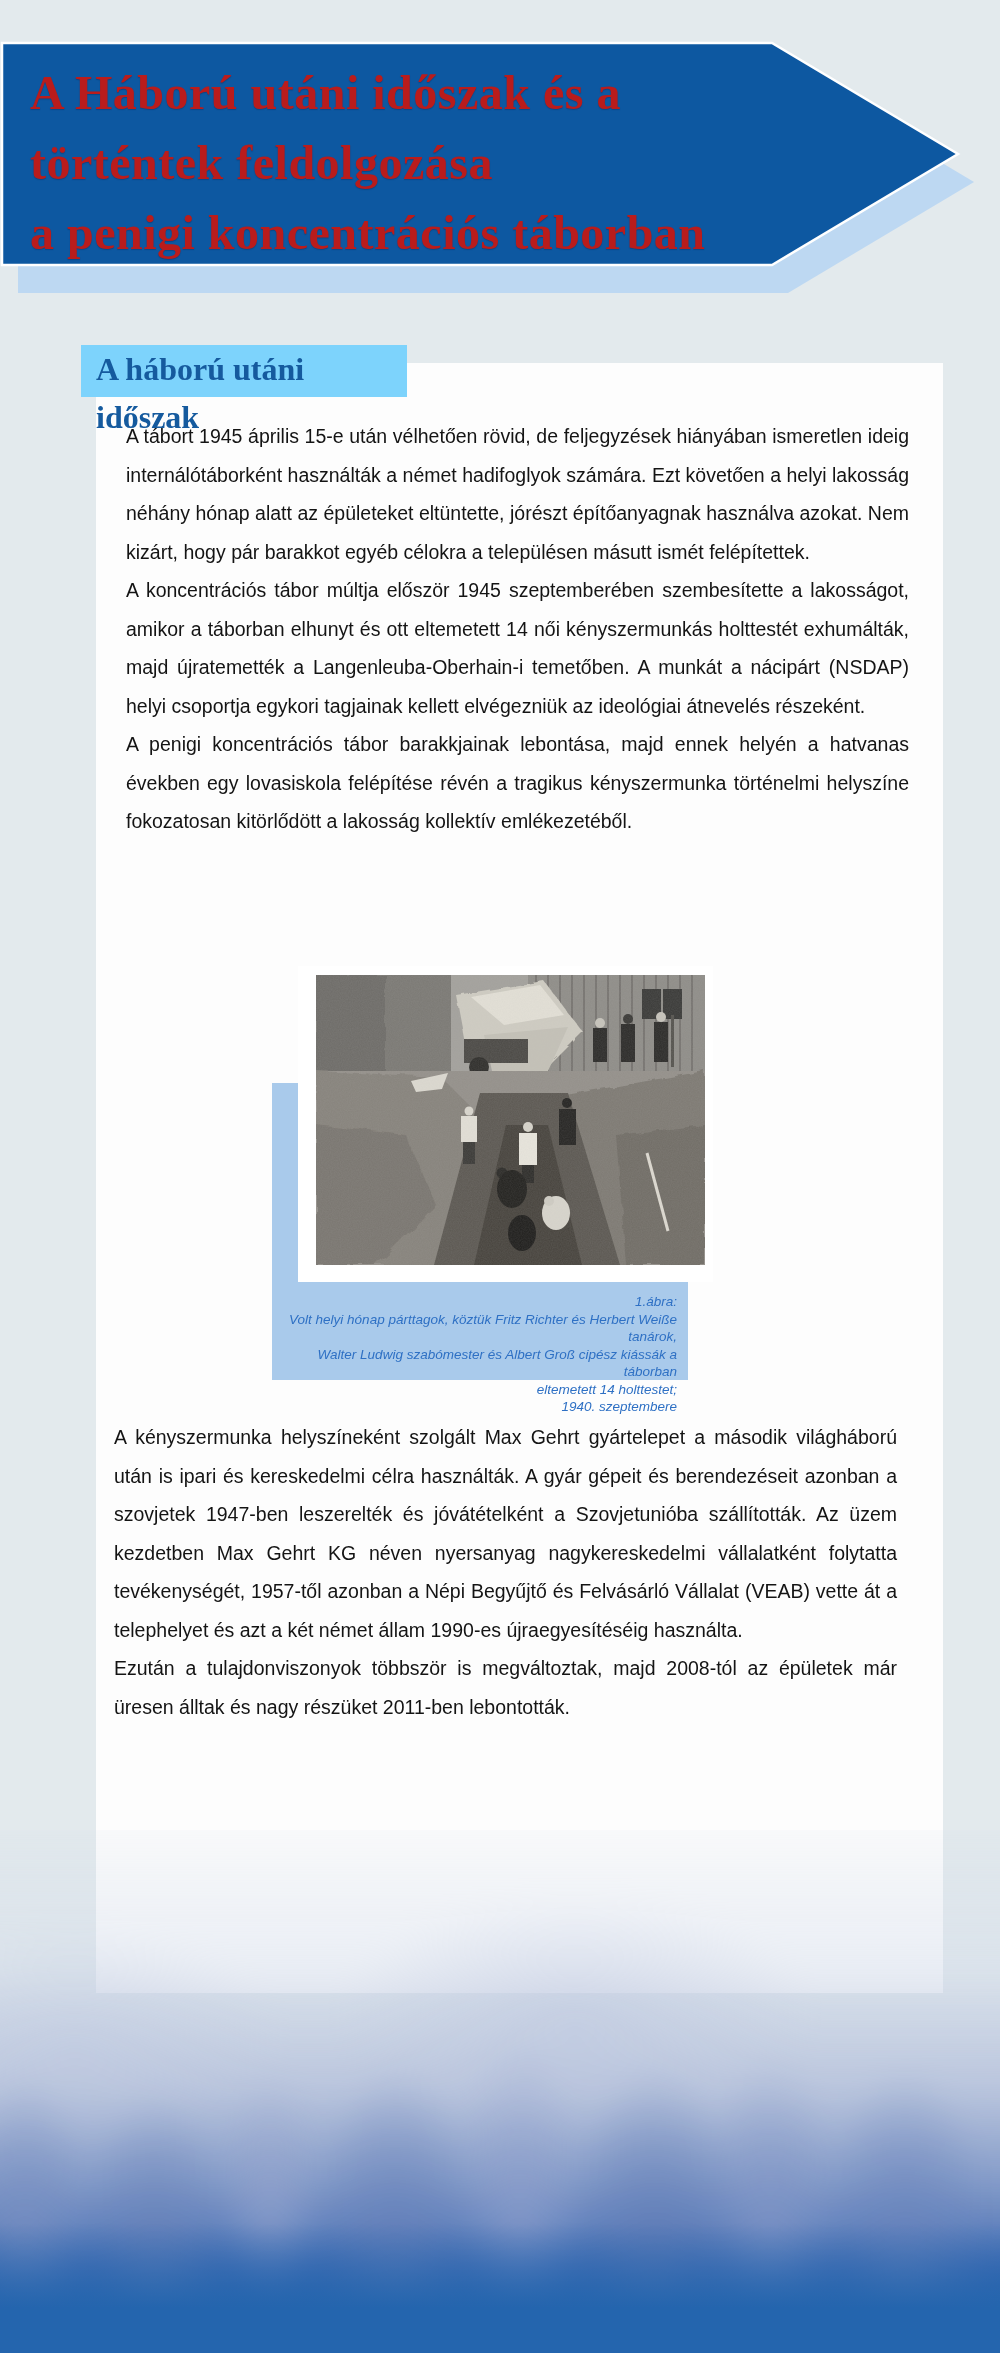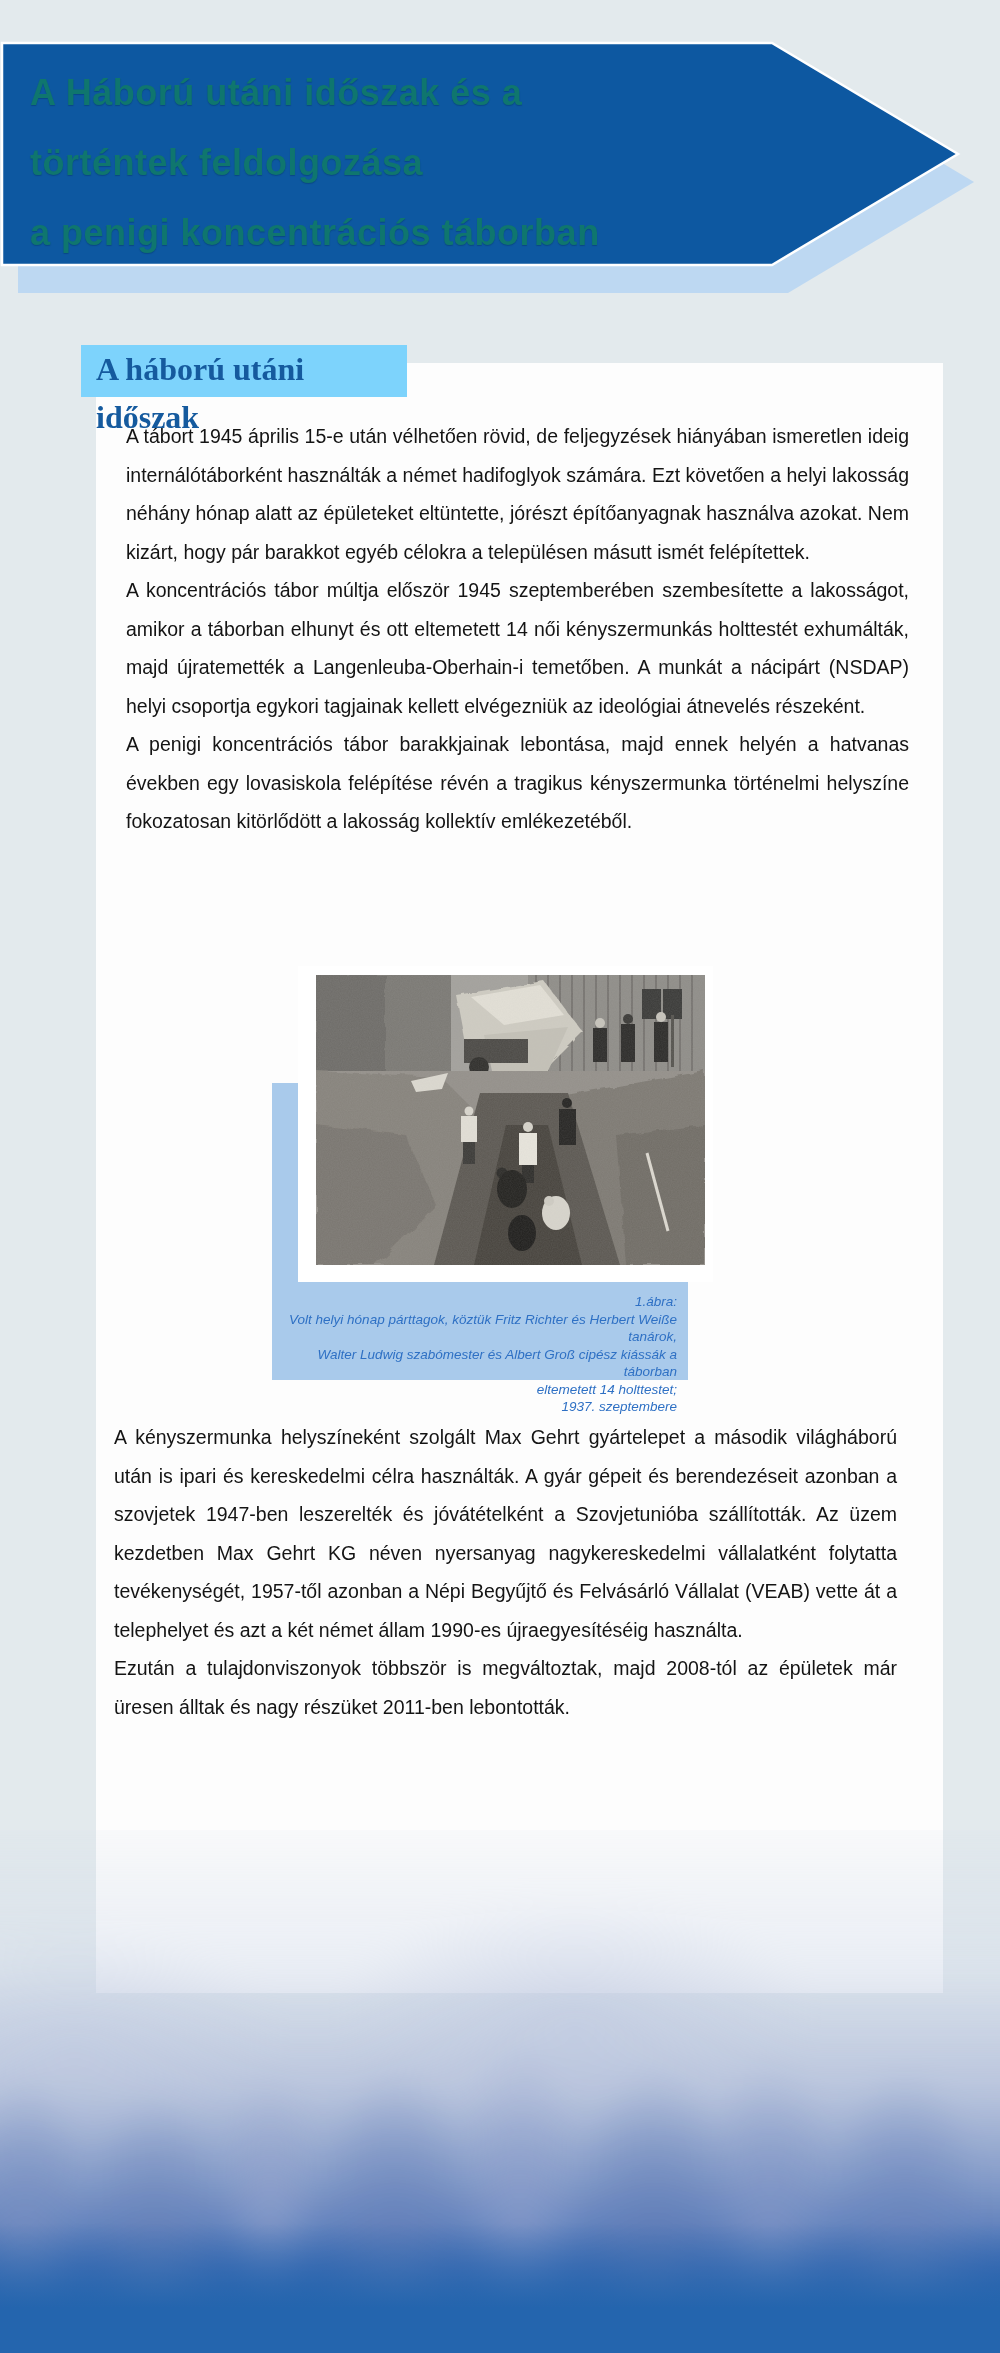--- a/index.html
+++ b/index.html
@@ -10,23 +10,23 @@
     overflow:hidden;position:relative;
   }
   .page{position:absolute;inset:0;width:1000px;height:2353px;}
 
   
   .banner-svg{position:absolute;left:0;top:0;width:1000px;height:330px;display:block;}
   .banner-shadow{fill:#bdd8f2;}
   .banner-main{fill:#0d58a1;stroke:#ffffff;stroke-width:2.5px;}
   .title{
     position:absolute;left:30px;top:58px;width:760px;
-    font-family:Liberation Sans, sans-serif;
-    font-weight:bold;font-size:36px;line-height:70px;
-    color:#0f766e;letter-spacing:.5px;
+    font-family:Liberation Serif, serif;
+    font-weight:bold;font-size:48px;line-height:70px;
+    color:#b91c1c;letter-spacing:.5px;
     text-shadow:0 1px 1px rgba(0,40,90,.35);
   }
 
   
   .panel{
     position:absolute;left:96px;top:363px;width:847px;height:1630px;
     background:#fdfdfd;
   }
 
   
@@ -215,21 +215,21 @@
 
       <rect x="0" y="0" width="389" height="290" filter="url(#grain)" opacity="0.30"></rect>
     </svg>
   </div>
 
   <div class="caption">
     <div>1.ábra:</div>
     <div> Volt helyi hónap párttagok, köztük Fritz Richter és Herbert Weiße tanárok,</div>
     <div>Walter Ludwig szabómester és Albert Groß cipész kiássák a táborban</div>
     <div>eltemetett 14 holttestet;</div>
-    <div>1937. szeptembere</div>
+    <div>1940. szeptembere</div>
   </div>
 
   <div class="copy copy-bottom">
     <p>A kényszermunka helyszíneként szolgált Max Gehrt gyártelepet a második világháború után is ipari és kereskedelmi célra használták. A gyár gépeit és berendezéseit azonban a szovjetek 1947-ben leszerelték és jóvátételként a Szovjetunióba szállították. Az üzem kezdetben Max Gehrt KG néven nyersanyag nagykereskedelmi vállalatként folytatta tevékenységét, 1957-től azonban a Népi Begyűjtő és Felvásárló Vállalat (VEAB) vette át a telephelyet és azt a két német állam 1990-es újraegyesítéséig használta.</p>
     <p>Ezután a tulajdonviszonyok többször is megváltoztak, majd 2008-tól az épületek már üresen álltak és nagy részüket 2011-ben lebontották.</p>
   </div>
 
   <div class="mist">
     <div class="mist-blobs"></div>
     <div class="mist-bottom"></div>

